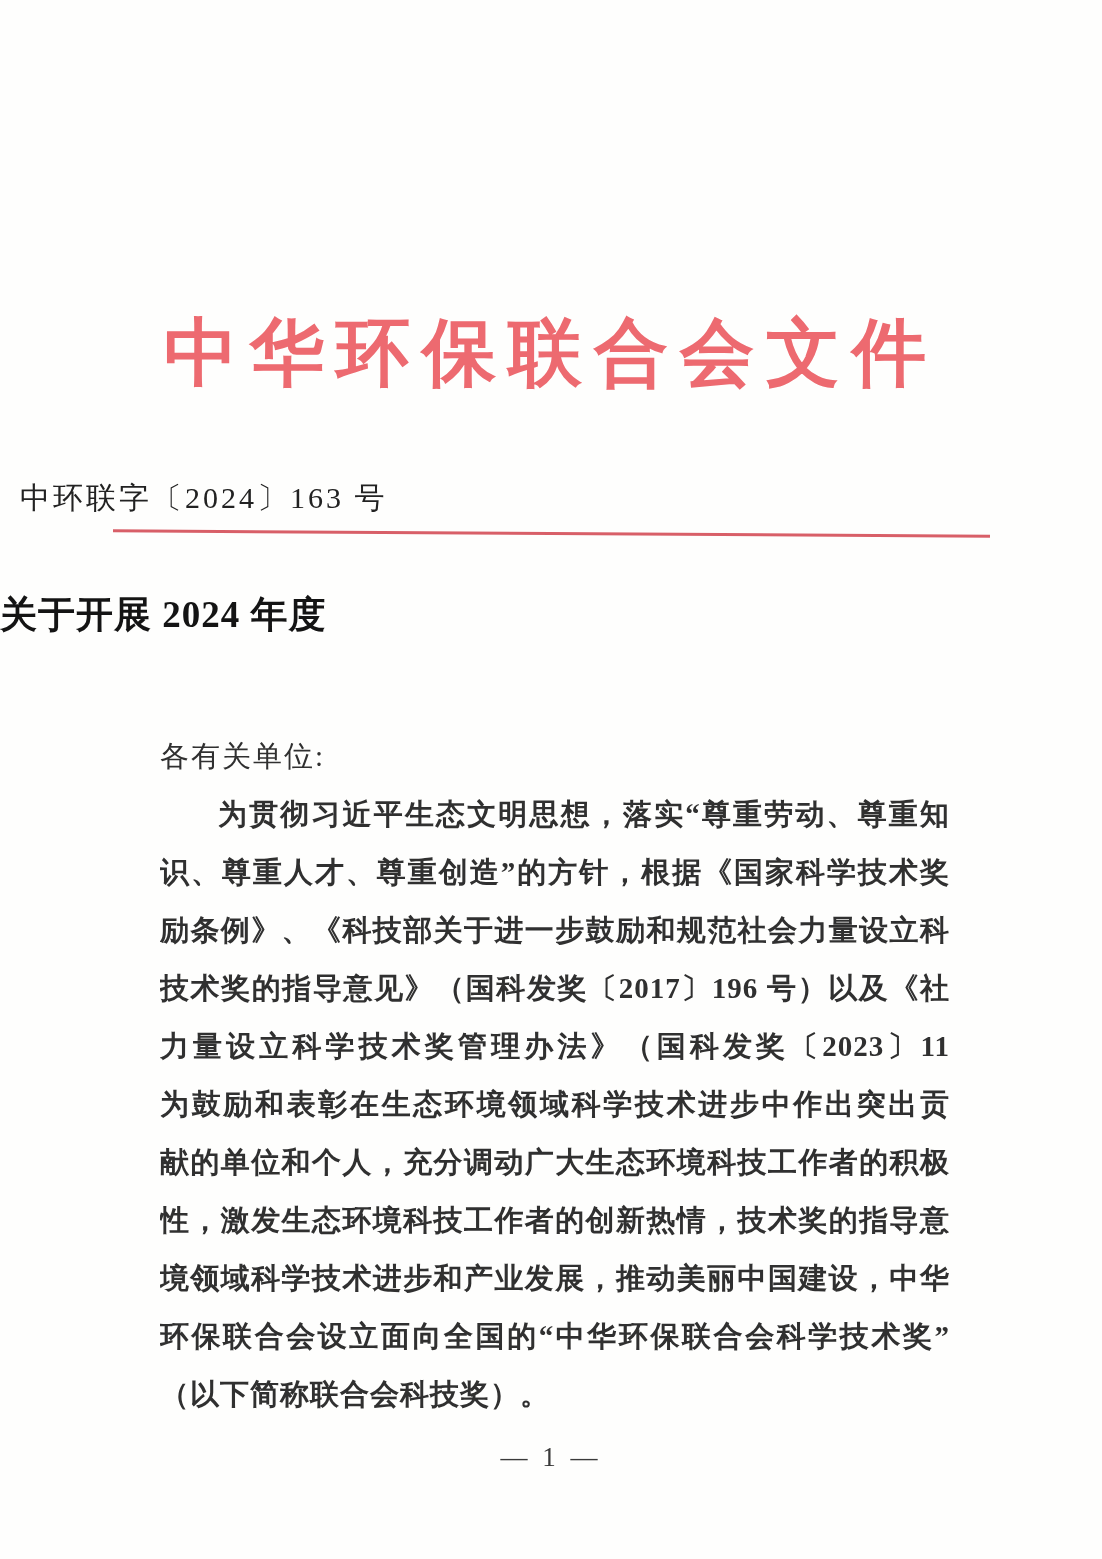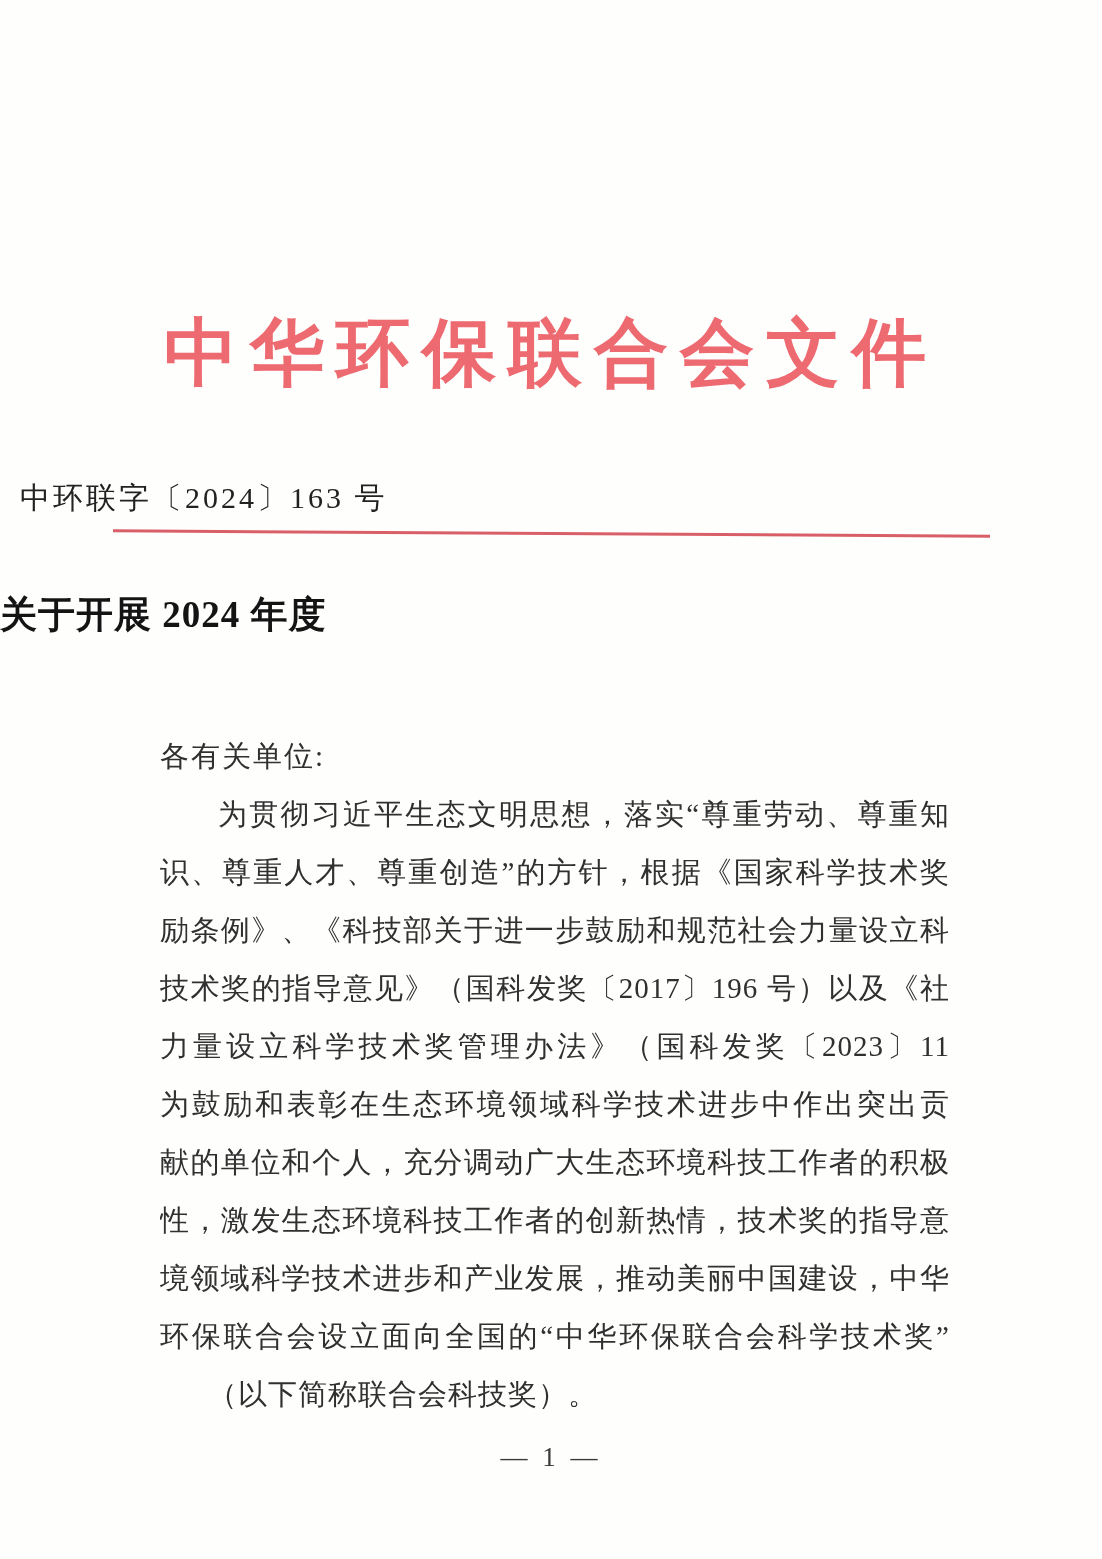--- a/index.html
+++ b/index.html
@@ -47,23 +47,24 @@
   }
   .salutation {
     height: 58px; line-height: 58px;
     letter-spacing: 2px;
   }
   .body-line {
     height: 58px; line-height: 58px;
     text-align: justify; text-align-last: justify;
     overflow: hidden;
     letter-spacing: 1px;
+    font-weight: bold;
   }
   .body-line.indent { text-indent: 2em; }
-  .body-line.no-justify { text-align: right; text-align-last: left; margin-left: 48px; }
+  .body-line.no-justify { text-align: right; text-align-last: left; }
   .page-number {
     position: absolute; top: 1442px; left: 0; width: 100%;
     text-align: center;
     font-size: 27px; color: #3a3a3a;
     letter-spacing: 4px;
   }
 </style>
 </head>
 <body>
 

